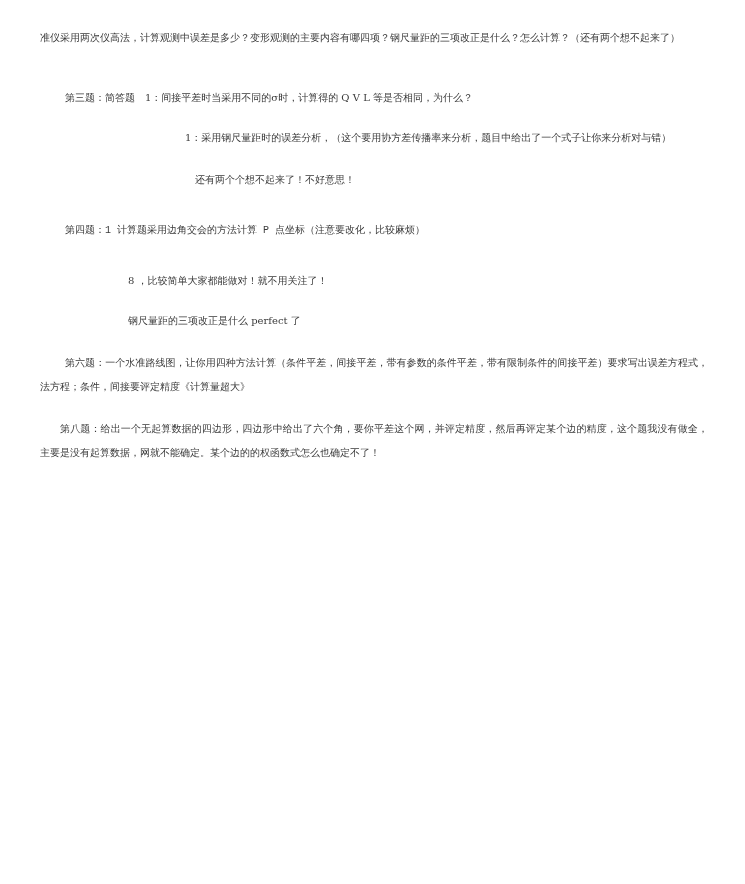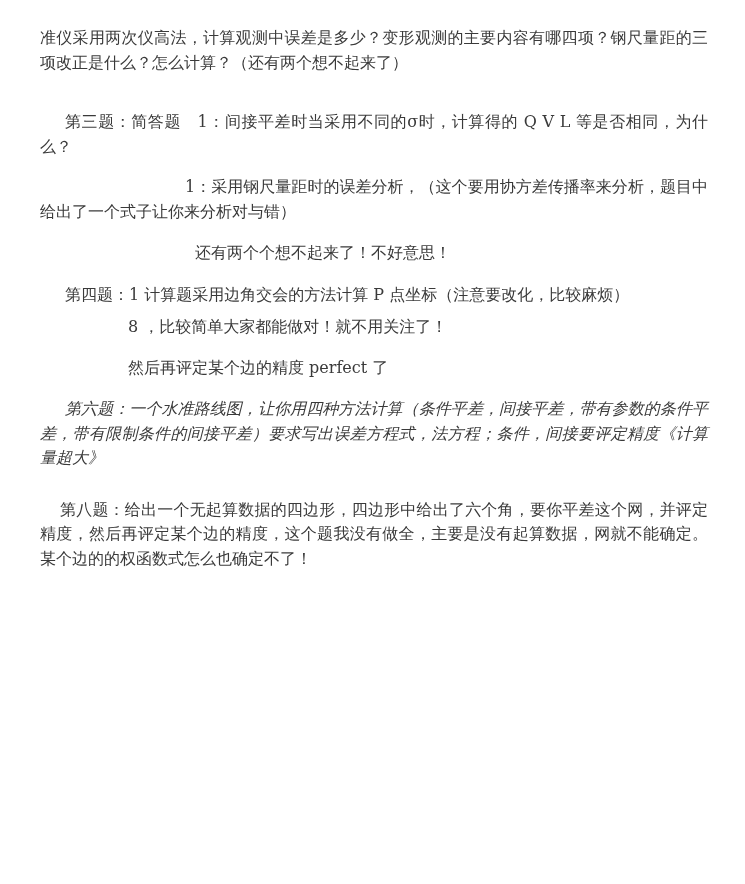--- a/index.html
+++ b/index.html
@@ -15,44 +15,44 @@
       font-family: "DejaVu Serif", "Liberation Serif", serif;
       color: #3a3a3a;
     }
     .doc {
       position: absolute;
       left: 40px;
       top: 26px;
       width: 668px;
     }
     .para {
-      font-size: 16px;
+      font-size: 10px;
       line-height: 24.5px;
       margin: 0;
       text-align: justify;
       word-break: break-all;
     }
     .p1 { margin-bottom: 16px; }
     .p2 { text-indent: 25px; margin-bottom: 16px; margin-top: 35px; }
     .p3 { text-indent: 145px; margin-bottom: 17px; }
-    .p4 { text-indent: 155px; margin-bottom: 17px; }
-    .p5 { text-indent: 25px; margin-bottom: 8px; }
+    .p4 { text-indent: 155px; margin-bottom: 27px; }
+    .p5 { text-indent: 25px; margin-bottom: 25px; font-family: Liberation Mono, monospace; }
     .p6 { text-indent: 88px; margin-bottom: 16px; }
     .p7 { text-indent: 88px; margin-bottom: 17px; }
-    .p8 { text-indent: 25px; margin-bottom: 27px; font-style: italic; }
+    .p8 { text-indent: 25px; margin-bottom: 17px; }
     .p9 { text-indent: 20px; margin-bottom: 16px; }
     .p10 { text-indent: 20px; margin-bottom: 30px; }
     .p11 { text-indent: 40px; }
   </style>
 </head>
 <body>
 
 <div class="doc">
   <p class="para p1">准仪采用两次仪高法，计算观测中误差是多少？变形观测的主要内容有哪四项？钢尺量距的三项改正是什么？怎么计算？（还有两个想不起来了）</p>
   <p class="para p2">第三题：简答题　1：间接平差时当采用不同的σ时，计算得的 Q V L 等是否相同，为什么？</p>
   <p class="para p3">1：采用钢尺量距时的误差分析，（这个要用协方差传播率来分析，题目中给出了一个式子让你来分析对与错）</p>
   <p class="para p4">还有两个个想不起来了！不好意思！</p>
   <p class="para p5">第四题：1 计算题采用边角交会的方法计算 P 点坐标（注意要改化，比较麻烦）</p>
   <p class="para p6">8 ，比较简单大家都能做对！就不用关注了！</p>
-  <p class="para p7">然后再评定某个边的精度 perfect 了</p>
+  <p class="para p7">钢尺量距的三项改正是什么 perfect 了</p>
   <p class="para p8">第六题：一个水准路线图，让你用四种方法计算（条件平差，间接平差，带有参数的条件平差，带有限制条件的间接平差）要求写出误差方程式，法方程；条件，间接要评定精度《计算量超大》</p>
   <p class="para p10">第八题：给出一个无起算数据的四边形，四边形中给出了六个角，要你平差这个网，并评定精度，然后再评定某个边的精度，这个题我没有做全，主要是没有起算数据，网就不能确定。某个边的的权函数式怎么也确定不了！</p>
 </div>
 
 </body></html>

